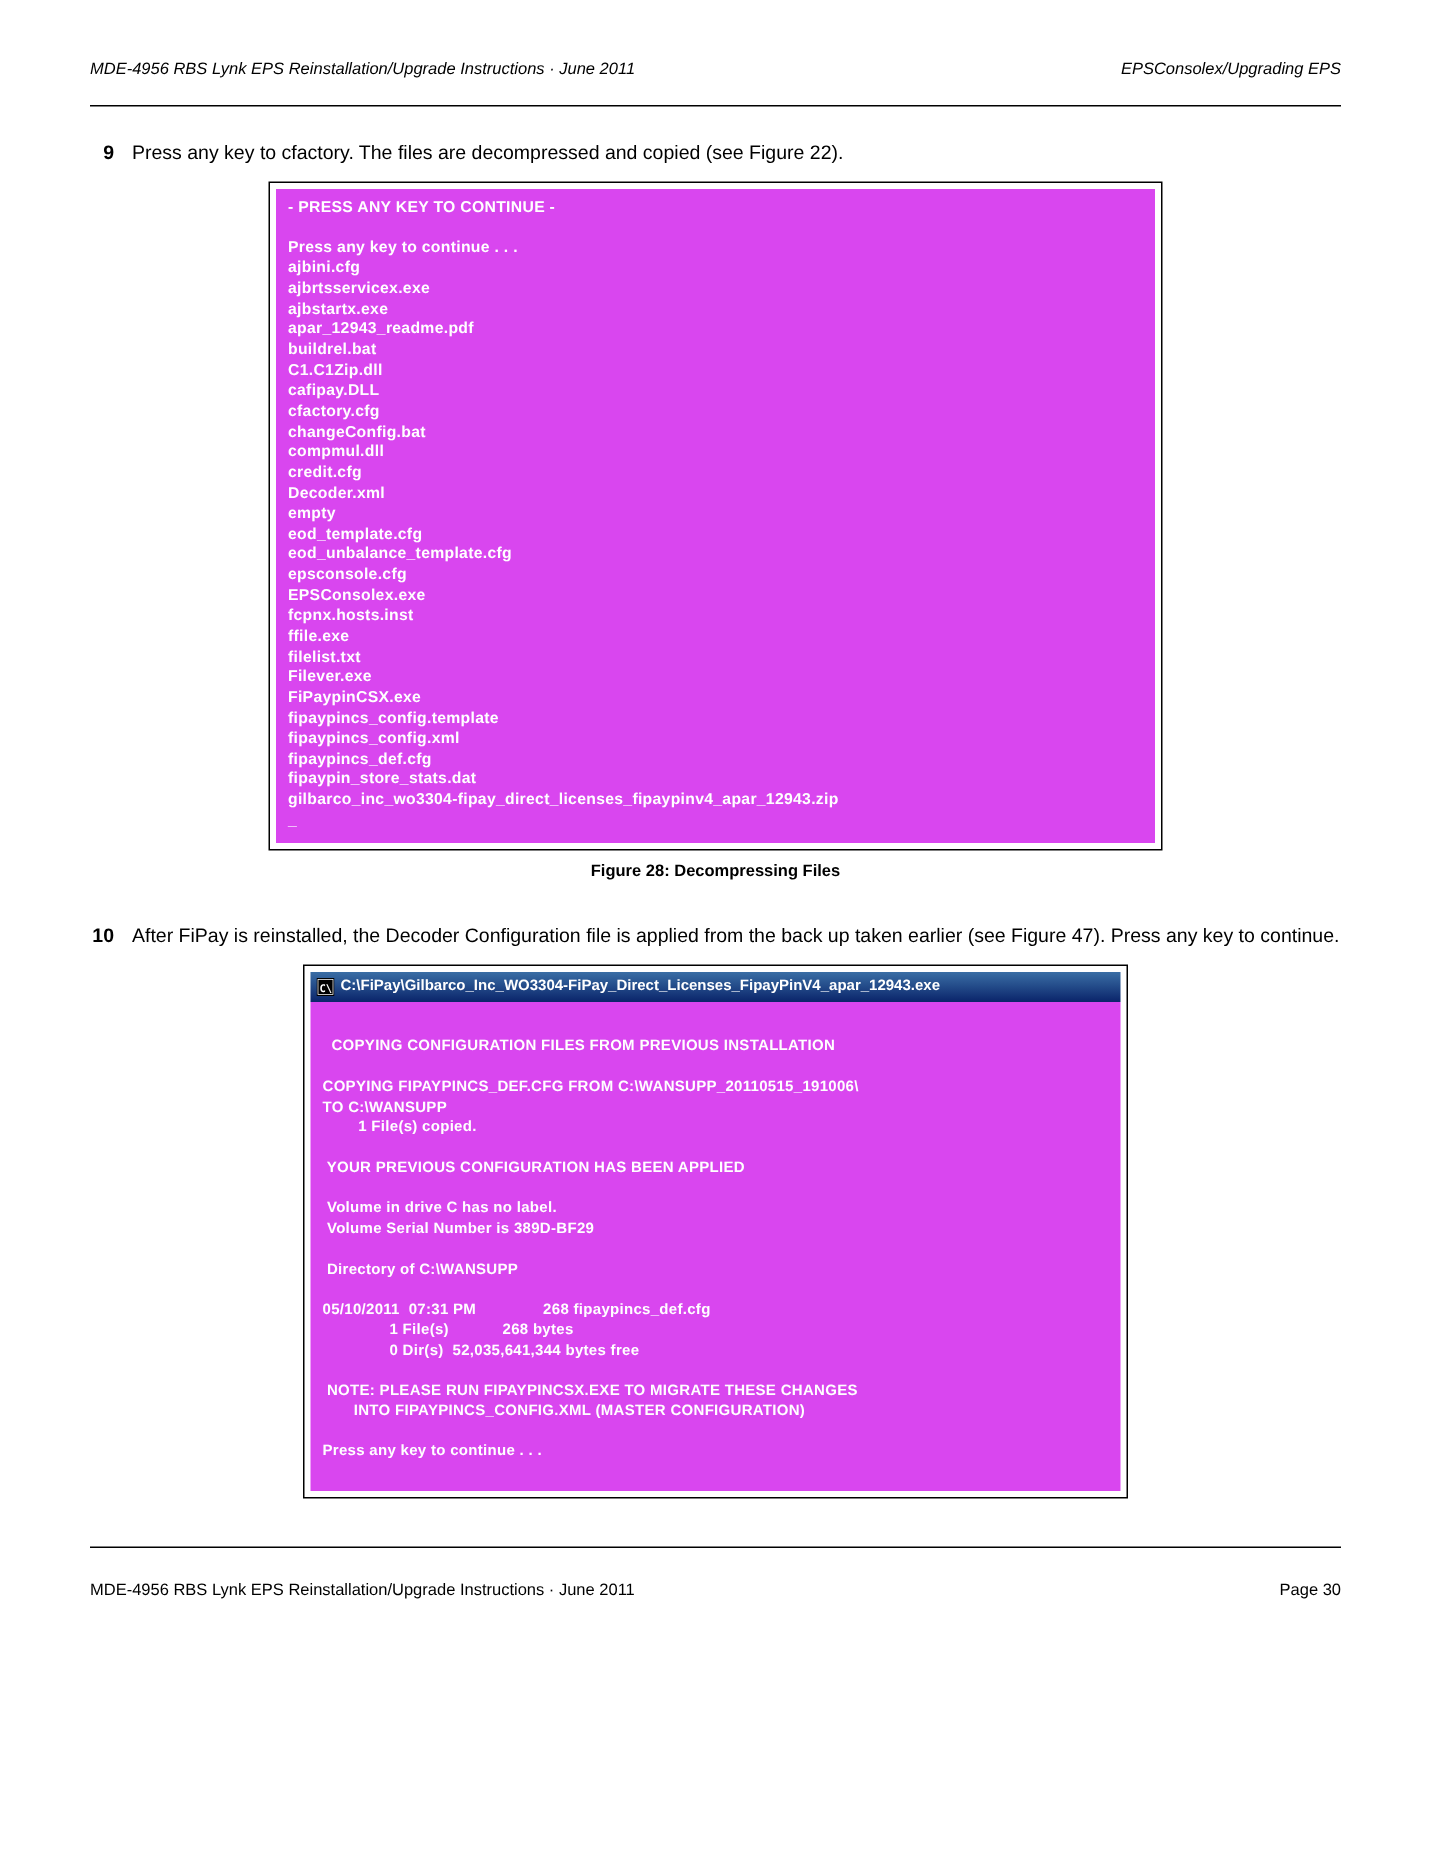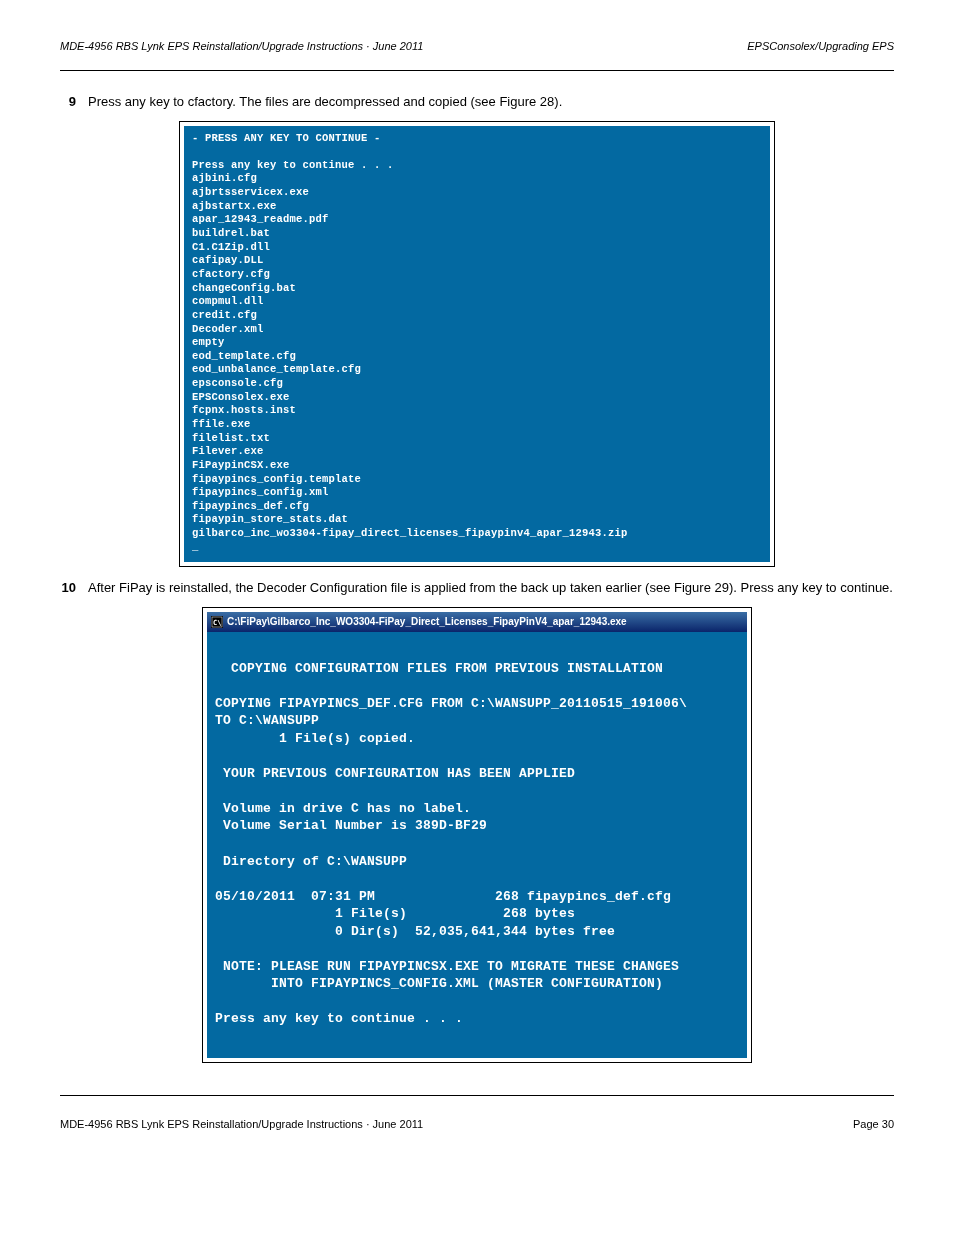--- a/index.html
+++ b/index.html
@@ -47,23 +47,23 @@
     display: flex;
     justify-content: center;
     margin: 10px 0 8px 0;
   }
   .figure-frame {
     border: 1px solid #000;
     padding: 4px;
     background: #fff;
   }
   .terminal {
-    background: #0369a1;
+    background: #d946ef;
     color: #fff;
-    font-family: Liberation Mono, monospace;
+    font-family: Liberation Sans, sans-serif;
     white-space: pre;
     overflow: hidden;
   }
   .term1 {
     width: 570px;
     padding: 6px 8px 8px 8px;
     font-size: 10.5px;
     line-height: 1.3;
     letter-spacing: 0.2px;
     font-weight: bold;
@@ -86,22 +86,22 @@
   .titlebar .icon {
     width: 12px;
     height: 12px;
     display: inline-flex;
     align-items: center;
     justify-content: center;
     font-size: 9px;
     color: #fff;
   }
   .term2 {
-    padding: 10px 8px 30px 8px;
-    font-size: 13px;
+    padding: 10px 8px 19px 8px;
+    font-size: 10px;
     line-height: 1.35;
     letter-spacing: 0.2px;
     font-weight: bold;
   }
   .fig-label {
     text-align: center;
     font-size: 11px;
     font-weight: bold;
     margin-top: 5px;
   }
@@ -119,21 +119,21 @@
 
   <div class="header-row">
     <span>MDE-4956 RBS Lynk EPS Reinstallation/Upgrade Instructions · June 2011</span>
     <span>EPSConsolex/Upgrading EPS</span>
   </div>
   <div class="rule"></div>
 
   <div class="instr step-row">
     <span class="step-num">9</span>
     <span class="step-body">
-      <span>Press any key to cfactory. The files are decompressed and copied (see </span><span style="color:#000;">Figure 28</span><span>).</span>
+      <span>Press any key to cfactory. The files are decompressed and copied (see </span><span style="color:#000;">Figure 22</span><span>).</span>
     </span>
   </div>
 
   <div class="figure-wrap">
     <div class="figure-frame">
       <div class="terminal term1" id="term1">- PRESS ANY KEY TO CONTINUE -
 
 Press any key to continue . . .
 ajbini.cfg
 ajbrtsservicex.exe
@@ -158,25 +158,26 @@
 Filever.exe
 FiPaypinCSX.exe
 fipaypincs_config.template
 fipaypincs_config.xml
 fipaypincs_def.cfg
 fipaypin_store_stats.dat
 gilbarco_inc_wo3304-fipay_direct_licenses_fipaypinv4_apar_12943.zip
 _</div>
     </div>
   </div>
-
-  <div class="instr step-row" style="margin-top:12px;">
+  <div class="fig-label">Figure 28: Decompressing Files</div>
+
+  <div class="instr step-row" style="margin-top:28px;">
     <span class="step-num">10</span>
     <span class="step-body">
-      <span>After FiPay is reinstalled, the Decoder Configuration file is applied from the back up taken earlier (see </span><span>Figure 29</span><span>). Press any key to continue.</span>
+      <span>After FiPay is reinstalled, the Decoder Configuration file is applied from the back up taken earlier (see </span><span>Figure 47</span><span>). Press any key to continue.</span>
     </span>
   </div>
 
   <div class="figure-wrap">
     <div class="figure-frame">
       <div class="term2-wrap">
         <div class="titlebar">
           <span class="icon">
               <svg width="12" height="12" viewBox="0 0 12 12">
                 <rect x="0" y="0" width="12" height="12" fill="#000"></rect>

